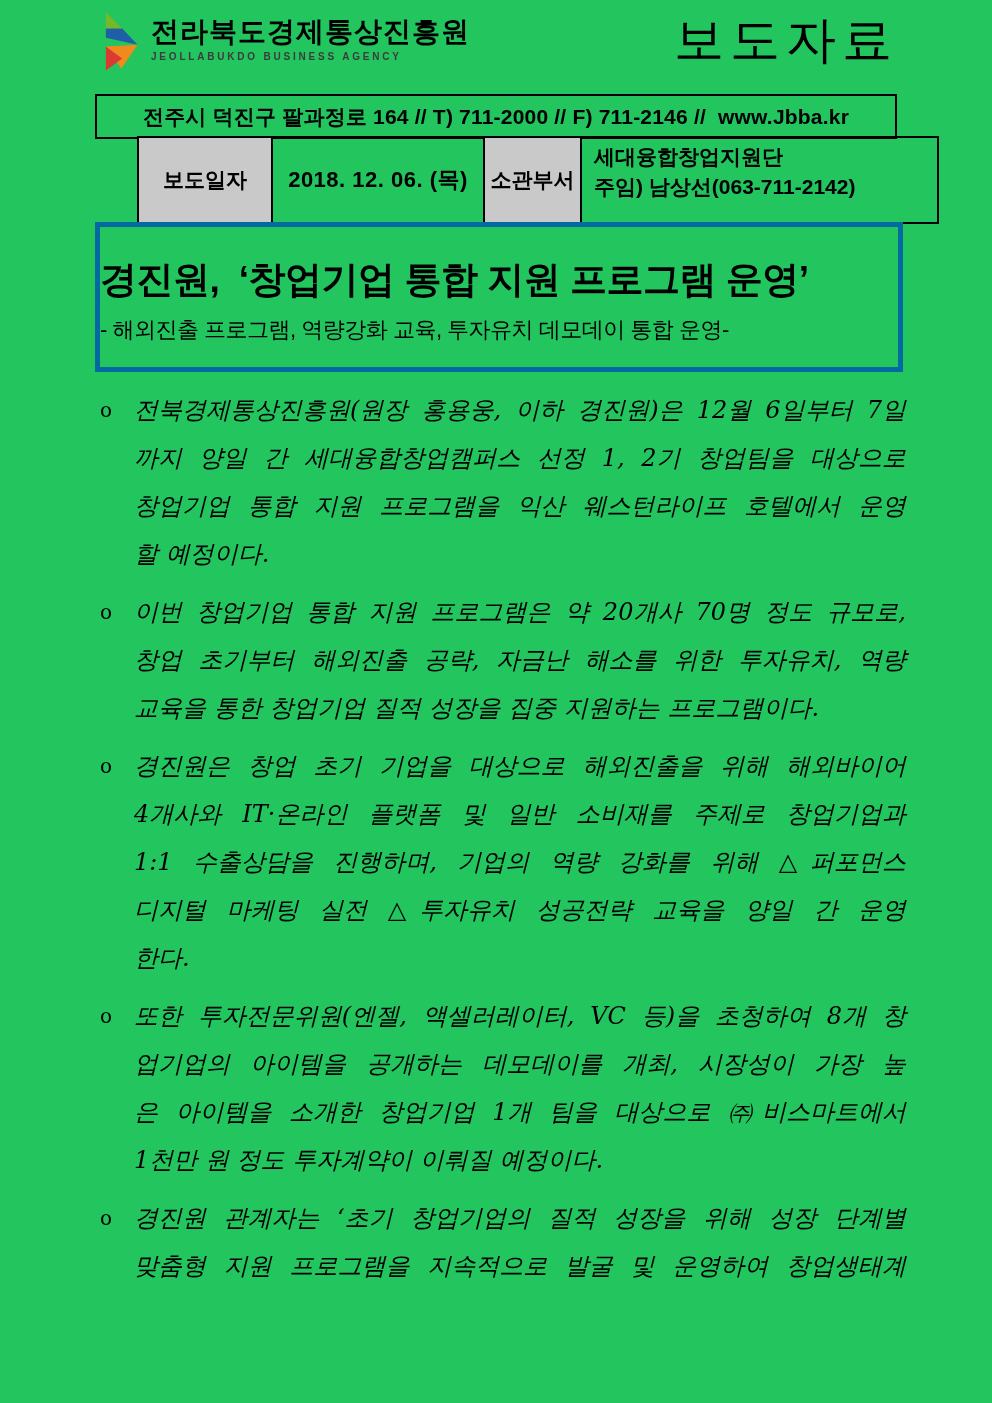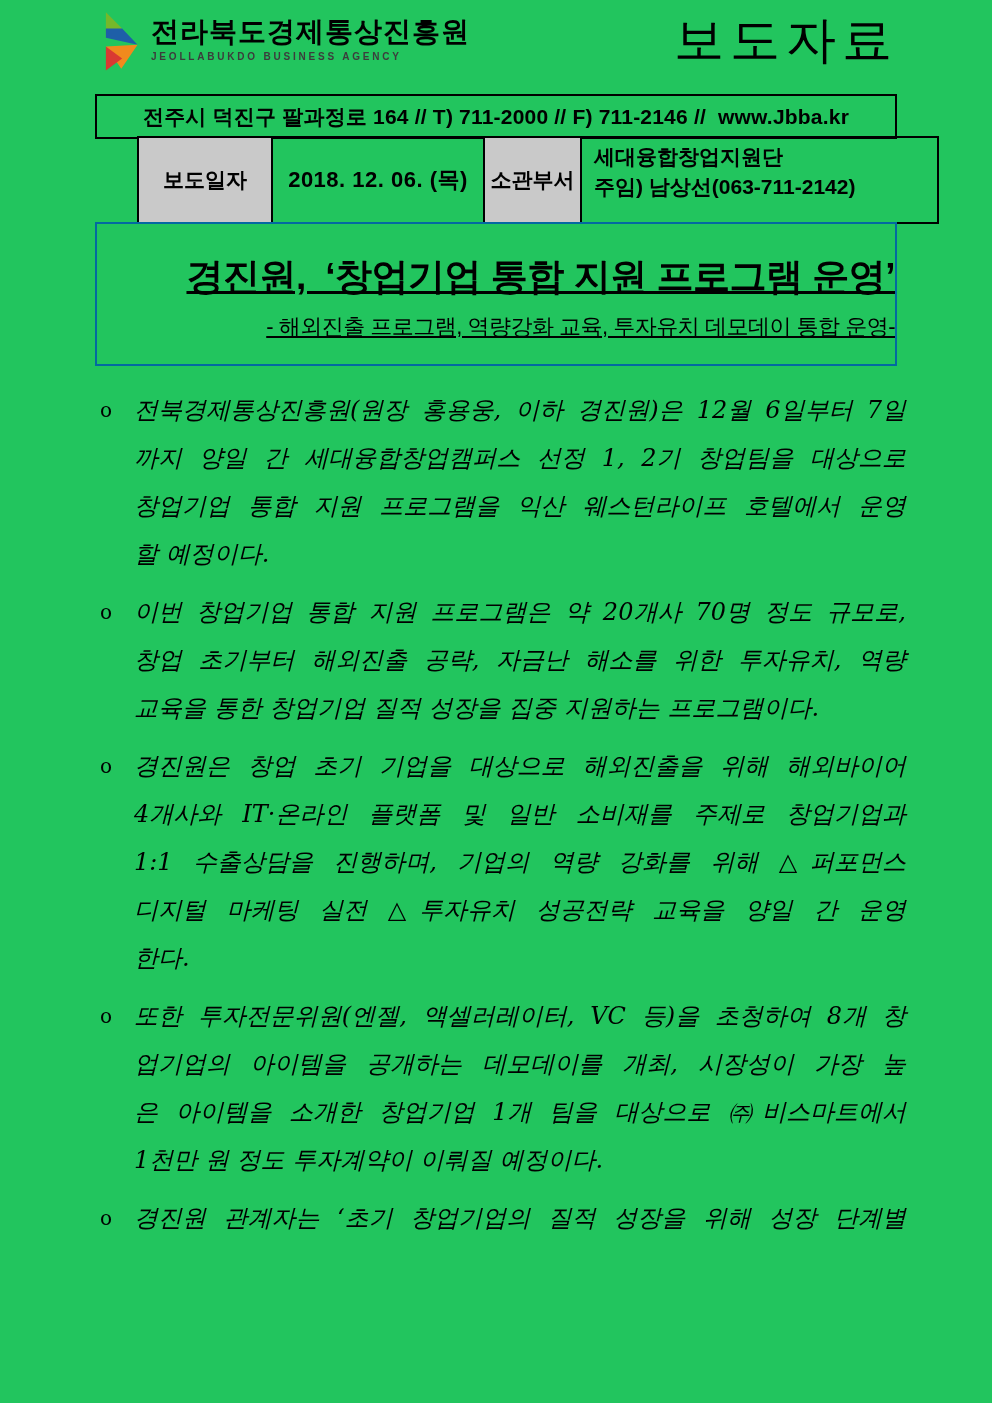--- a/index.html
+++ b/index.html
@@ -23,22 +23,22 @@
   
   .info-table{position:absolute;left:95px;top:136px;width:802px;height:71px;
               border-collapse:collapse;table-layout:fixed;margin-left:42px;}
   .info-table td{border:2px solid #000;vertical-align:middle;padding:0;}
   .info-table .gray{background:#c9c9c9;text-align:center;font-size:21px;font-weight:bold;}
   .info-table .date{text-align:center;font-size:22px;font-weight:bold;letter-spacing:0.5px;}
   .info-table .dept{padding:4px 6px 20px 12px;}
   .info-table .dept div{font-size:21px;font-weight:bold;line-height:30px;white-space:pre;}
 
   
-  .title-box{position:absolute;left:95px;top:222px;width:798px;height:140px;border:2px solid #0369a1;
-             text-align:right;text-decoration:underline;}
+  .title-box{position:absolute;left:95px;top:222px;width:798px;height:140px;border:5px solid #0369a1;
+             text-align:left;}
   .headline{margin-top:30px;font-size:37px;font-weight:800;letter-spacing:-0.5px;
             line-height:46px;white-space:pre;}
   .subheadline{margin-top:12px;font-size:22px;font-weight:500;letter-spacing:-0.5px;
                line-height:30px;white-space:pre;}
 
   
   .article-body{position:absolute;left:100px;top:386px;width:806px;
                 font-family:"DejaVu Serif","Liberation Serif",serif;}
   .para{display:flex;margin-bottom:10px;}
   .bullet{width:34px;flex:0 0 34px;font-size:20px;line-height:48px;}
@@ -130,17 +130,18 @@
           <div class="line">또한 투자전문위원(엔젤, 액셀러레이터, VC 등)을 초청하여 8개 창</div>
           <div class="line">업기업의 아이템을 공개하는 데모데이를 개최, 시장성이 가장 높</div>
           <div class="line">은 아이템을 소개한 창업기업 1개 팀을 대상으로 ㈜비스마트에서</div>
           <div class="line last">1천만 원 정도 투자계약이 이뤄질 예정이다.</div>
         </div>
       </div>
       <div class="para">
         <span class="bullet">o</span>
         <div class="lines">
           <div class="line">경진원 관계자는 ‘초기 창업기업의 질적 성장을 위해 성장 단계별</div>
+          <div class="line">맞춤형 지원 프로그램을 지속적으로 발굴 및 운영하여 창업생태계</div>
         </div>
       </div>
     </main>
 
 </div>
 
 </body></html>

